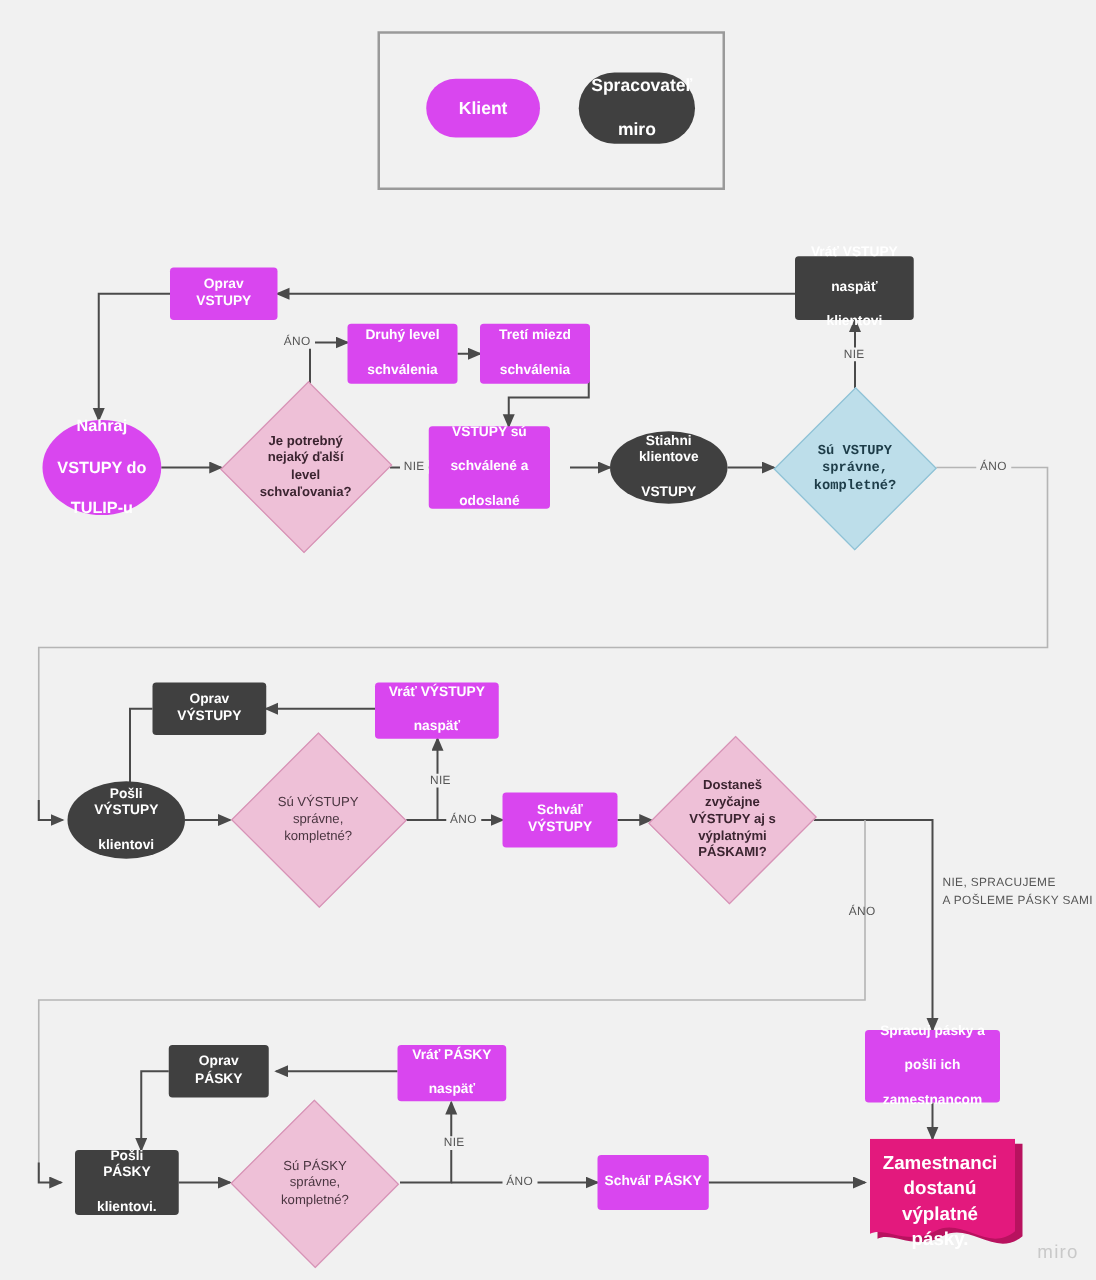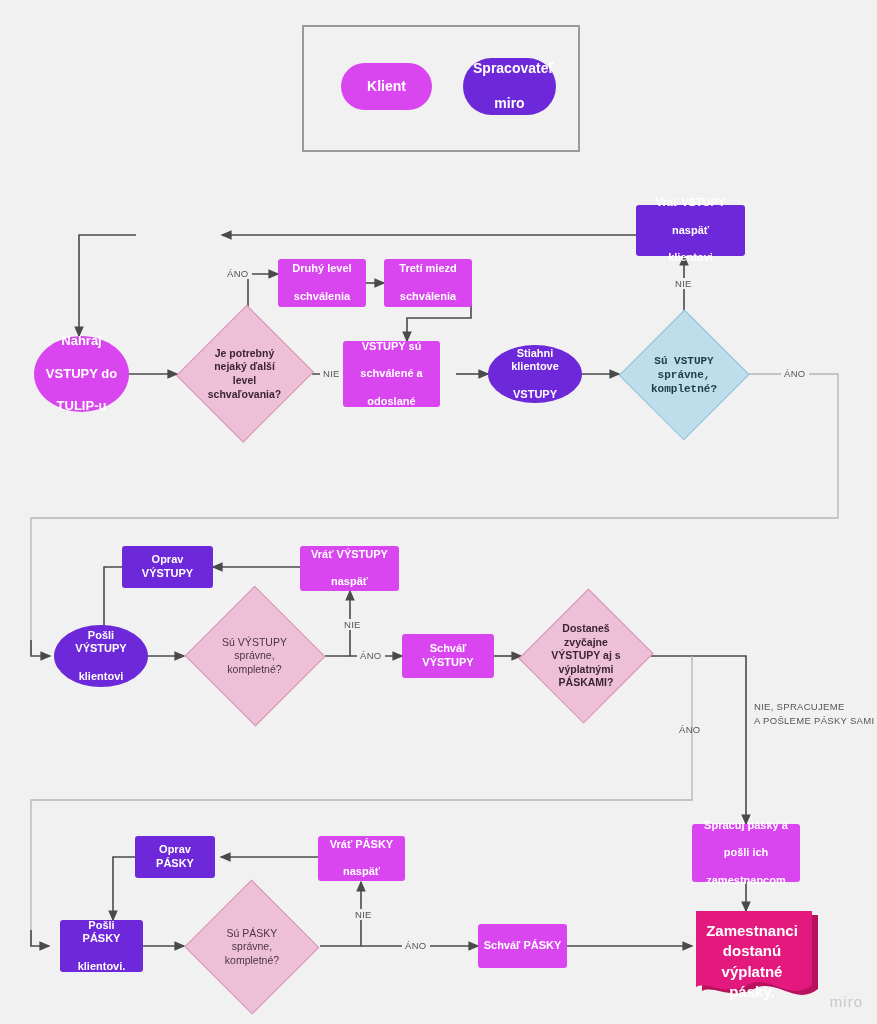--- a/index.html
+++ b/index.html
@@ -27,21 +27,21 @@
     align-items: center;
     justify-content: center;
     text-align: center;
     color: #ffffff;
     font-weight: bold;
     line-height: 1.25;
     z-index: 3;
   }
   .node span { display: block; width: 100%; padding: 0 5px; }
   .pink   { background: #d946ef; }
-  .blue   { background: #6d28d9; }
+  .blue   { background: #404040; }
   .rect   { border-radius: 3px; }
   .round  { border-radius: 50% / 50%; }
   .pill   { border-radius: 48px; }
 
   
   .diamond {
     position: absolute;
     z-index: 3;
   }
   .diamond .dshape {
@@ -188,22 +188,25 @@
   <div id="legend"></div>
   <div class="node pink pill" style="left:341px; top:63px; width:91px; height:47px; font-size:14px;">
     <span>Klient</span>
   </div>
   <div class="node blue pill" style="left:463px; top:58px; width:93px; height:57px; font-size:14px;">
     <span>
       <span>Spracovateľ</span><br><span>miro</span>
     </span>
   </div>
 
-
-  <div class="node blue rect" style="left:636px; top:205px; width:109px; height:51px; font-size:11px;">
+  <div class="node pink rect" style="left:136px; top:214px; width:86px; height:42px; font-size:11px;">
+    <span>Oprav VSTUPY</span>
+  </div>
+
+  <div class="node blue rect" style="left:636px; top:205px; width:95px; height:51px; font-size:11px;">
     <span>
       <span>Vráť VSTUPY</span><br>
       <span>naspäť</span><br>
       <span>klientovi</span>
     </span>
   </div>
 
   <div class="node pink rect" style="left:278px; top:259px; width:88px; height:48px; font-size:11px;">
     <span>
       <span>Druhý level</span><br>

